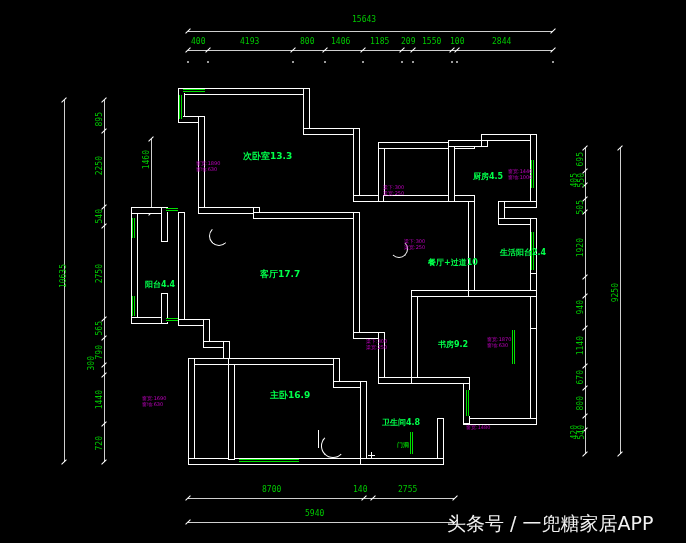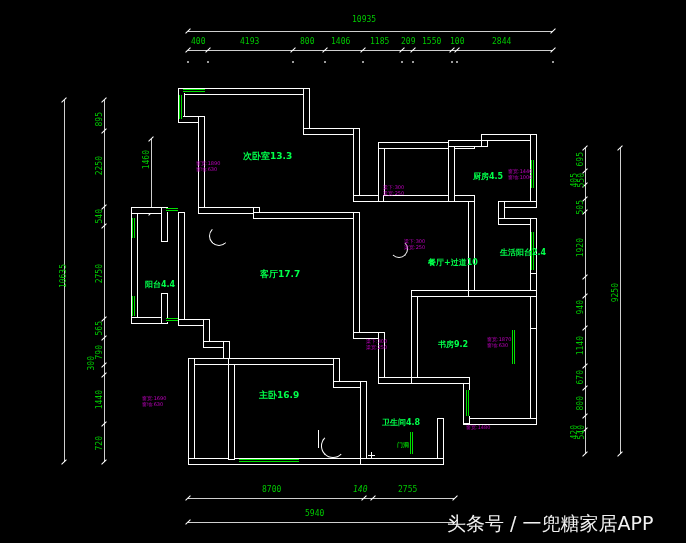--- a/index.html
+++ b/index.html
@@ -53,21 +53,21 @@
 </head>
 <body>
 
 <div id="app">
 
   <div>
 
     <div class="abs rule-h" style="left:188px;top:31px;width:365px;"></div>
     <div class="abs tick slash" style="left:188px;top:31px;"></div>
     <div class="abs tick slash" style="left:553px;top:31px;"></div>
-    <div class="abs dim" style="left:352px;top:16px;">10935</div>
+    <div class="abs dim" style="left:352px;top:16px;">15643</div>
 
     <div class="abs rule-h" style="left:188px;top:50px;width:365px;"></div>
 
     <div class="abs tick slash" style="left:188px;top:50px;"></div>
     <div class="abs tick slash" style="left:208px;top:50px;"></div>
     <div class="abs tick slash" style="left:293px;top:50px;"></div>
     <div class="abs tick slash" style="left:325px;top:50px;"></div>
     <div class="abs tick slash" style="left:363px;top:50px;"></div>
     <div class="abs tick slash" style="left:402px;top:50px;"></div>
     <div class="abs tick slash" style="left:413px;top:50px;"></div>
@@ -167,21 +167,21 @@
     <div class="abs dim v" style="left:578px;top:425px;">540</div>
   </div>
 
   <div>
     <div class="abs rule-h" style="left:188px;top:498px;width:267px;"></div>
     <div class="abs tick slash" style="left:188px;top:498px;"></div>
     <div class="abs tick slash" style="left:364px;top:498px;"></div>
     <div class="abs tick slash" style="left:373px;top:498px;"></div>
     <div class="abs tick slash" style="left:455px;top:498px;"></div>
     <div class="abs dim" style="left:262px;top:486px;">8700</div>
-    <div class="abs dim" style="left:353px;top:486px;font-style:italic;">140</div>
+    <div class="abs dim" style="left:353px;top:486px;">140</div>
     <div class="abs dim" style="left:398px;top:486px;">2755</div>
 
     <div class="abs rule-h" style="left:188px;top:522px;width:267px;"></div>
     <div class="abs tick slash" style="left:188px;top:522px;"></div>
     <div class="abs tick slash" style="left:455px;top:522px;"></div>
     <div class="abs dim" style="left:305px;top:510px;">5940</div>
   </div>
 
   <div>
 
@@ -276,21 +276,21 @@
          border-color:transparent;border-bottom-color:#ffffff;border-left-color:#ffffff;"></div>
     <div class="abs door-arc" style="left:390px;top:240px;width:16px;height:16px;
          border-color:transparent;border-bottom-color:#ffffff;border-right-color:#ffffff;"></div>
     <div class="abs cross" style="left:368px;top:452px;width:7px;height:7px;"></div>
   </div>
 
   <div>
     <div class="abs room" style="left:243px;top:152px;">次卧室13.3</div>
     <div class="abs room" style="left:260px;top:270px;">客厅17.7</div>
     <div class="abs room small" style="left:145px;top:280px;">阳台4.4</div>
-    <div class="abs room" style="left:259px;top:391px;">主卧16.9</div>
+    <div class="abs room" style="left:270px;top:391px;">主卧16.9</div>
     <div class="abs room small" style="left:382px;top:418px;">卫生间4.8</div>
     <div class="abs room small" style="left:428px;top:258px;">餐厅+过道10</div>
     <div class="abs room small" style="left:438px;top:340px;">书房9.2</div>
     <div class="abs room small" style="left:473px;top:172px;">厨房4.5</div>
     <div class="abs room small" style="left:500px;top:248px;">生活阳台2.4</div>
     <div class="abs room small" style="left:397px;top:440px;color:#00c800;font-size:6px;">门洞</div>
   </div>
 
   <div>
     <div class="abs" style="left:196px;top:160px;">

